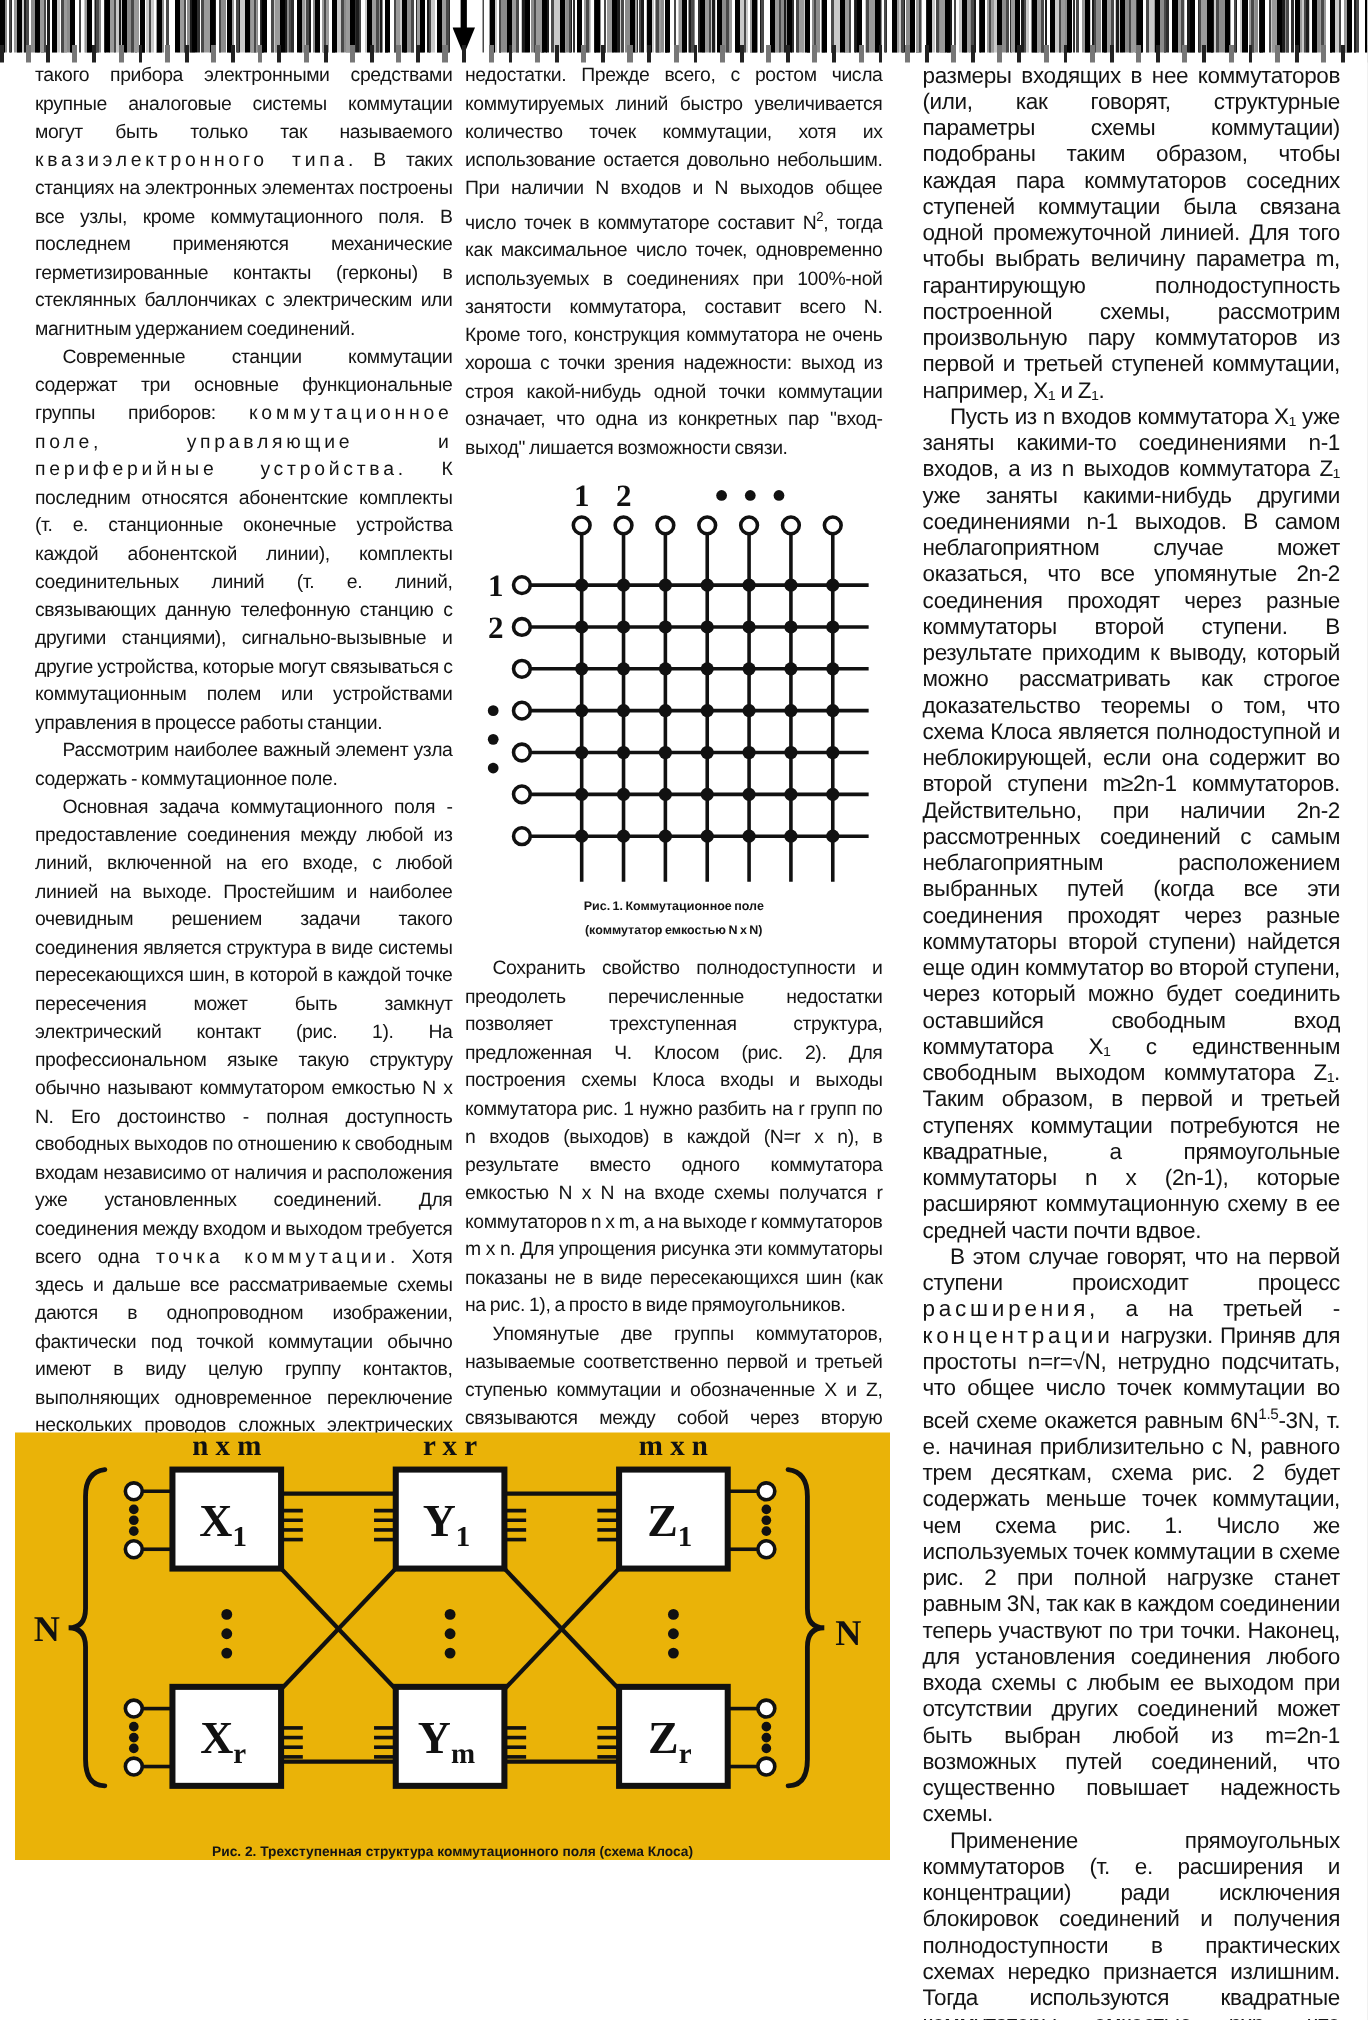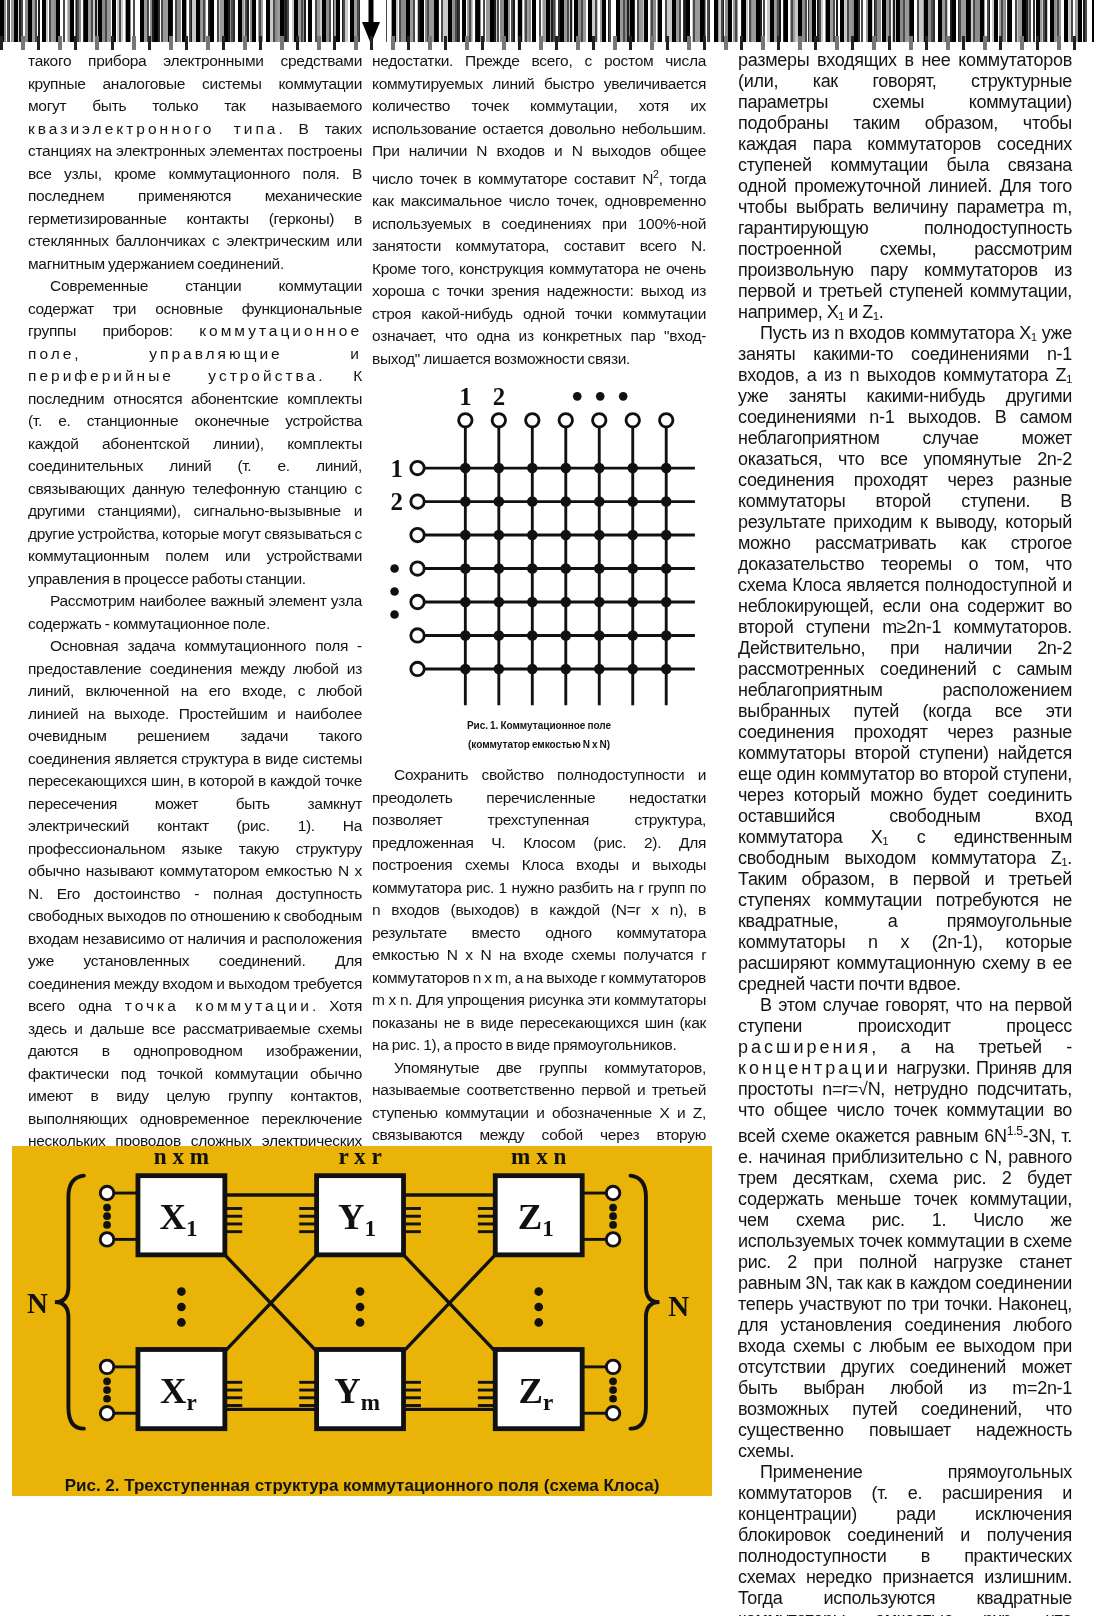--- a/index.html
+++ b/index.html
@@ -43,21 +43,21 @@
   .fig1{margin:12px 0 10px 0; text-align:center;}
   .fig1 svg{display:block; margin:0 auto;}
   .figcap{
     font-weight:bold; font-size:10px; line-height:19px; text-align:center;
     letter-spacing:0; text-indent:0; margin-top:4px;
   }
   #fig2-wrap{
     position:absolute; left:12px; top:1146px; width:700px; background:#eab308; z-index:2;
   }
   #fig2-wrap svg{display:block; margin:0 auto;}
-  .fig2cap{font-weight:bold; font-size:17px; text-align:center; margin-top:8px;}
+  .fig2cap{font-weight:bold; font-size:11px; text-align:center; margin-top:8px;}
   .serifb{font-family:"Liberation Serif", serif; font-weight:bold;}
 </style>
 </head>
 <body>
 
 <div class="page">
 
   <div class="barcode">
     <span class="bc-arrow">
       <svg width="18" height="44" viewBox="0 0 18 44">

